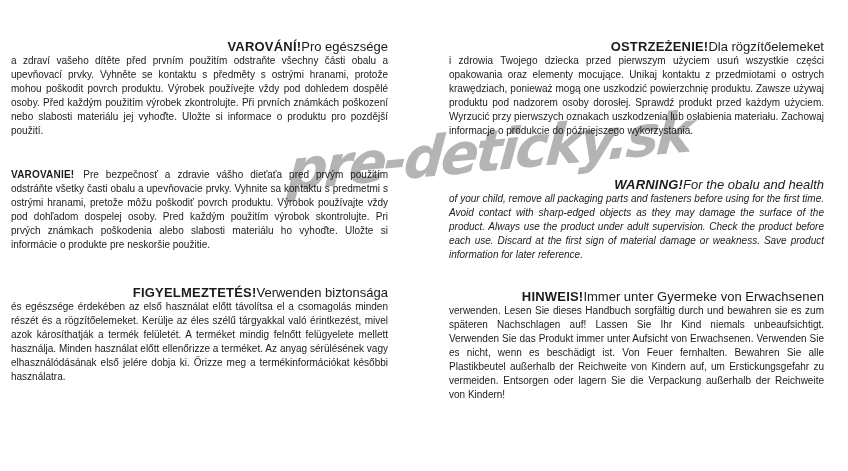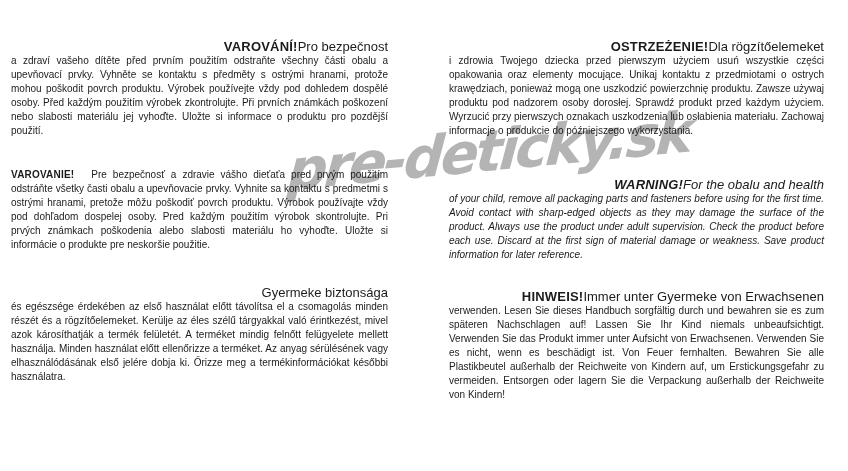--- a/index.html
+++ b/index.html
@@ -69,47 +69,48 @@
   }
   .body {
     margin: 0;
     font-size: 10px;
     line-height: 14px;
     text-align: justify;
   }
   .title-inline {
     font-weight: bold;
     letter-spacing: 0.2px;
-    margin-right: 17px;
+    margin-right: 9px;
   }
 </style>
 </head>
 <body>
 
 <div class="page">
 
   <div class="watermark">pre-deticky.sk</div>
 
   <div class="col col-left">
 
     <div class="section sec-cz">
       <div class="headrow">
         <span class="title">VAROVÁNÍ!</span>
-        <span class="lead">Pro bezpečnost</span>
+        <span class="lead">Pro egészsége</span>
       </div>
       <p class="body">a zdraví vašeho dítěte před prvním použitím odstraňte všechny části obalu a upevňovací prvky. Vyhněte se kontaktu s předměty s ostrými hranami, protože mohou poškodit povrch produktu. Výrobek používejte vždy pod dohledem dospělé osoby. Před každým použitím výrobek zkontrolujte. Při prvních známkách poškození nebo slabosti materiálu jej vyhoďte. Uložte si informace o produktu pro pozdější použití.</p>
     </div>
 
     <div class="section sec-sk">
       <p class="body"><strong class="title-inline">VAROVANIE!</strong><span>Pre bezpečnosť a zdravie vášho dieťaťa pred prvým použitím odstráňte všetky časti obalu a upevňovacie prvky. Vyhnite sa kontaktu s predmetmi s ostrými hranami, pretože môžu poškodiť povrch produktu. Výrobok používajte vždy pod dohľadom dospelej osoby. Pred každým použitím výrobok skontrolujte. Pri prvých známkach poškodenia alebo slabosti materiálu ho vyhoďte. Uložte si informácie o produkte pre neskoršie použitie.</span></p>
     </div>
 
     <div class="section sec-hu">
       <div class="headrow">
-        <span class="lead">Gyermeke biztonsága</span>
+        <span class="title">FIGYELMEZTETÉS!</span>
+        <span class="lead">Verwenden biztonsága</span>
       </div>
       <p class="body">és egészsége érdekében az első használat előtt távolítsa el a csomagolás minden részét és a rögzítőelemeket. Kerülje az éles szélű tárgyakkal való érintkezést, mivel azok károsíthatják a termék felületét. A terméket mindig felnőtt felügyelete mellett használja. Minden használat előtt ellenőrizze a terméket. Az anyag sérülésének vagy elhasználódásának első jelére dobja ki. Őrizze meg a termékinformációkat későbbi használatra.</p>
     </div>
 
   </div>
 
   <div class="col col-right">
 
     <div class="section sec-pl">
       <div class="headrow">

